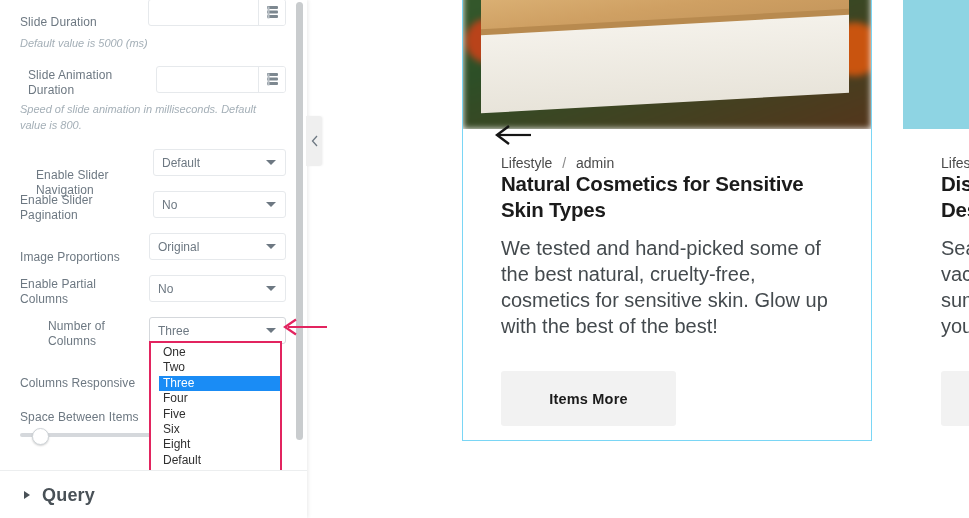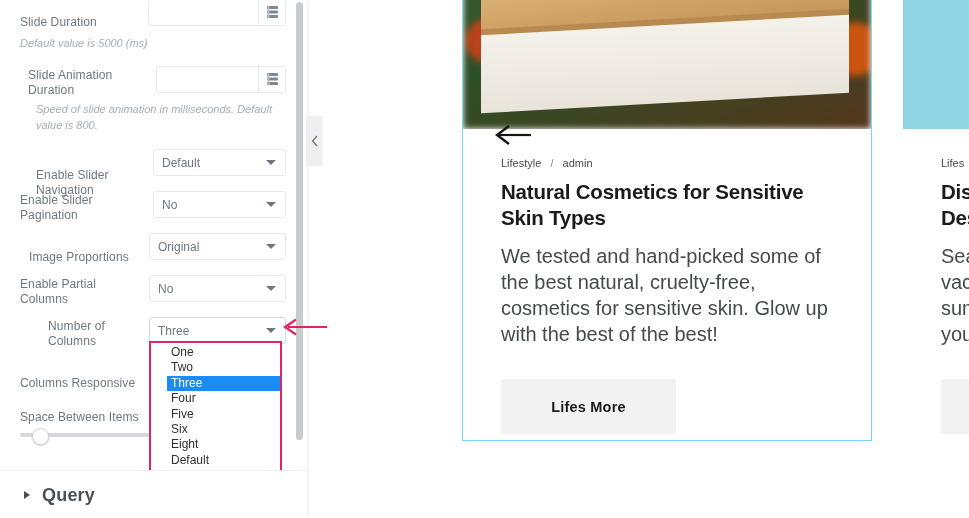--- a/index.html
+++ b/index.html
@@ -70,21 +70,21 @@
     border-top:5px solid #6d7882;
   }
   .sel.active{border-color:#d5d8dc;}
 
   
   #optlist{
     position:absolute;left:149px;top:341px;width:133px;
     background:#ffffff;
     border:2px solid #e2245f;
     box-sizing:border-box;
-    padding:2px 0 3px 16px;
+    padding:2px 0 3px 8px;
     z-index:40;
   }
   .opt{
     font-size:12px;line-height:15.4px;color:#303030;
     padding:0 0 0 4px;cursor:pointer;white-space:nowrap;
   }
   .opt.selected{background:#1a8cf5;color:#ffffff;}
 
   
   .slider-track{
@@ -136,21 +136,21 @@
     border:1px solid #7ad6f5;
     box-sizing:border-box;
     overflow:hidden;
   }
   #card-main{left:155px;width:410px;height:523px;}
   #card-next{left:595px;width:410px;height:523px;border-color:#ffffff;}
 
   .card-media{position:relative;width:100%;height:210px;overflow:hidden;}
   .card-body{padding:26px 38px 0 38px;}
 
-  .meta{font-size:11px;color:#4a4a4a;line-height:16px;margin-bottom:8px;
+  .meta{font-size:14px;color:#4a4a4a;line-height:16px;
     white-space:nowrap;}
   .meta .sep{color:#8a8a8a;padding:0 6px;}
   .card-title{
     font-size:20.5px;font-weight:bold;color:#1b1b1b;
     line-height:26px;margin:0 0 12px 0;letter-spacing:-.2px;
   }
   .card-text{
     font-size:20px;color:#444a4e;line-height:26px;margin:0;
   }
   .read-more{
@@ -214,21 +214,21 @@
         </div>
       </div>
       <div class="card-body">
         <div class="meta">
           <span>Lifestyle</span>
           <span class="sep">/</span>
           <span>admin</span>
         </div>
         <h2 class="card-title">Natural Cosmetics for Sensitive Skin Types</h2>
         <p class="card-text">We tested and hand-picked some of the best natural, cruelty-free, cosmetics for sensitive skin. Glow up with the best of the best!</p>
-        <button class="read-more">Lifes More</button>
+        <button class="read-more">Items More</button>
       </div>
     </div>
 
     <div class="card" id="card-next">
       <div class="card-media">
         <div class="photo2">
           
           
         </div>
       </div>
@@ -272,40 +272,40 @@
         <input class="ipt" type="text" value="" style="">
         <div class="dyn-btn">
           <svg class="dbicon" width="11" height="13" viewBox="0 0 11 13" aria-hidden="true">
             <rect x="0" y="0" width="11" height="3" rx="1" fill="#7d8890"></rect>
             <rect x="0" y="4.5" width="11" height="3" rx="1" fill="#7d8890"></rect>
             <rect x="0" y="9" width="11" height="3" rx="1" fill="#7d8890"></rect>
             <rect x="0.5" y="0.5" width="2" height="12" fill="#b9c0c6"></rect>
           </svg>
         </div>
       </div>
-      <div class="ctl-hint" style="top:101px;margin-left:16px;">Speed of slide animation in milliseconds. Default value is 800.</div>
+      <div class="ctl-hint" style="top:101px;">Speed of slide animation in milliseconds. Default value is 800.</div>
 
       <div class="ctl-row" style="top:172px;height:26px;margin-left:16px;">
         <div class="ctl-label" style="width:132px;">Enable Slider Navigation</div>
       </div>
       <div class="sel" style="left:153px;top:149px;width:133px;">
         <span class="sel-val">Default</span>
         <span class="caret"></span>
       </div>
 
       <div class="ctl-row" style="top:197px;height:26px;">
         <div class="ctl-label" style="width:132px;">Enable Slider Pagination</div>
       </div>
       <div class="sel" style="left:153px;top:191px;width:133px;">
         <span class="sel-val">No</span>
         <span class="caret"></span>
       </div>
 
       <div class="ctl-row" style="top:239px;height:26px;">
-        <div class="ctl-label" style="width:132px;margin-left:9px;">Image Proportions</div>
+        <div class="ctl-label" style="width:132px;">Image Proportions</div>
       </div>
       <div class="sel" style="left:149px;top:233px;width:137px;">
         <span class="sel-val">Original</span>
         <span class="caret"></span>
       </div>
 
       <div class="ctl-row" style="top:281px;height:26px;">
         <div class="ctl-label" style="width:132px;">Enable Partial Columns</div>
       </div>
       <div class="sel" style="left:149px;top:275px;width:137px;">

